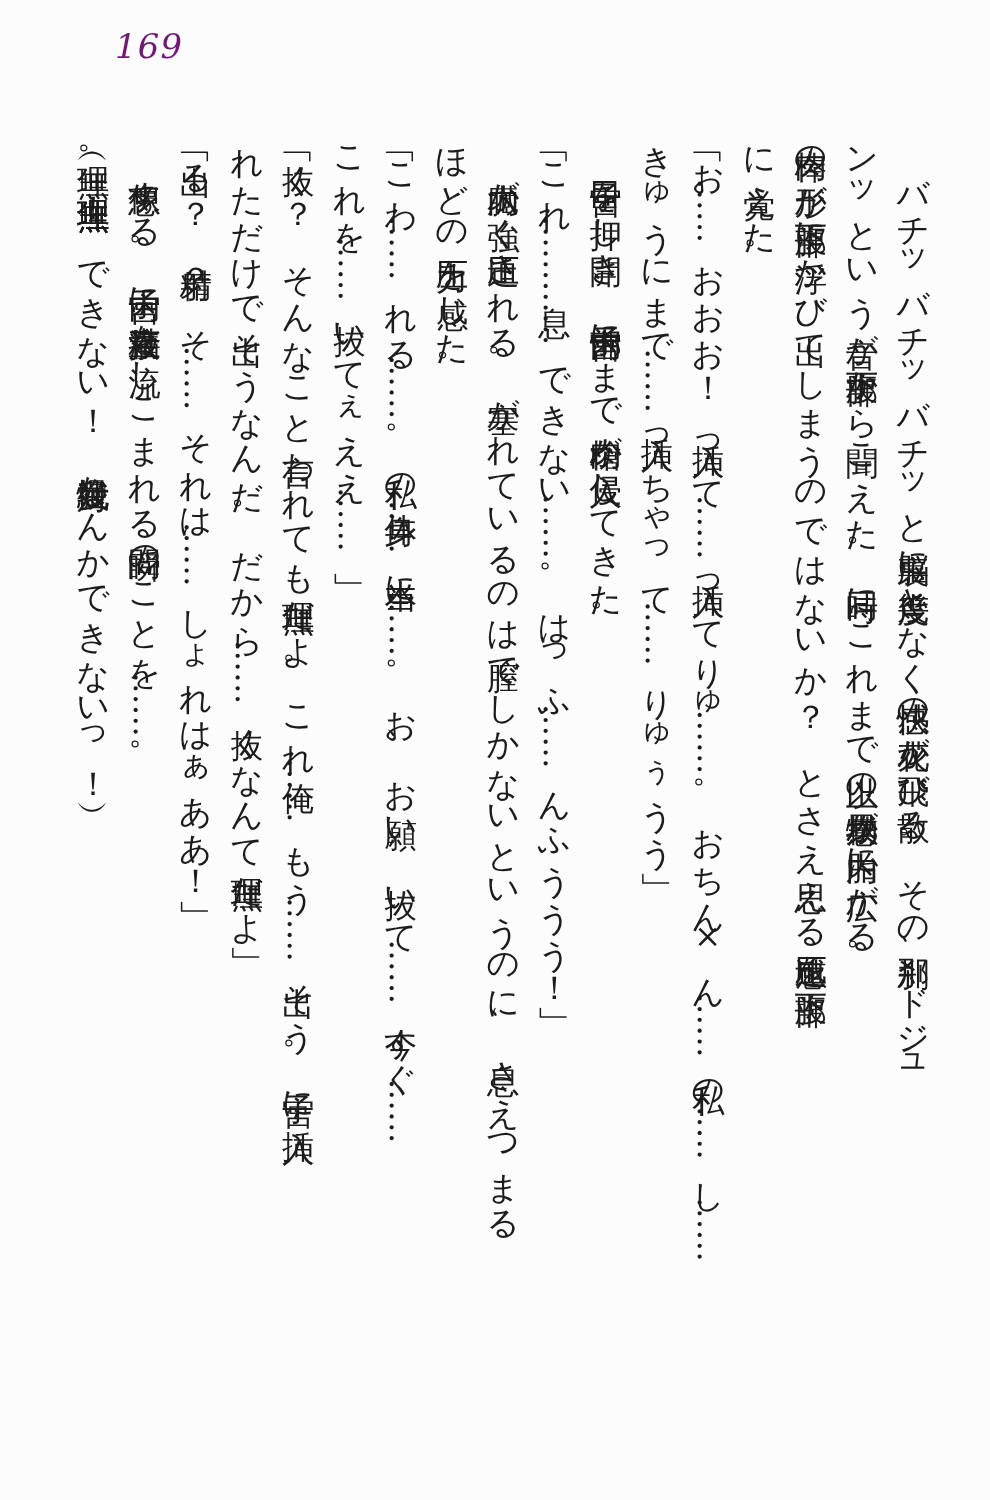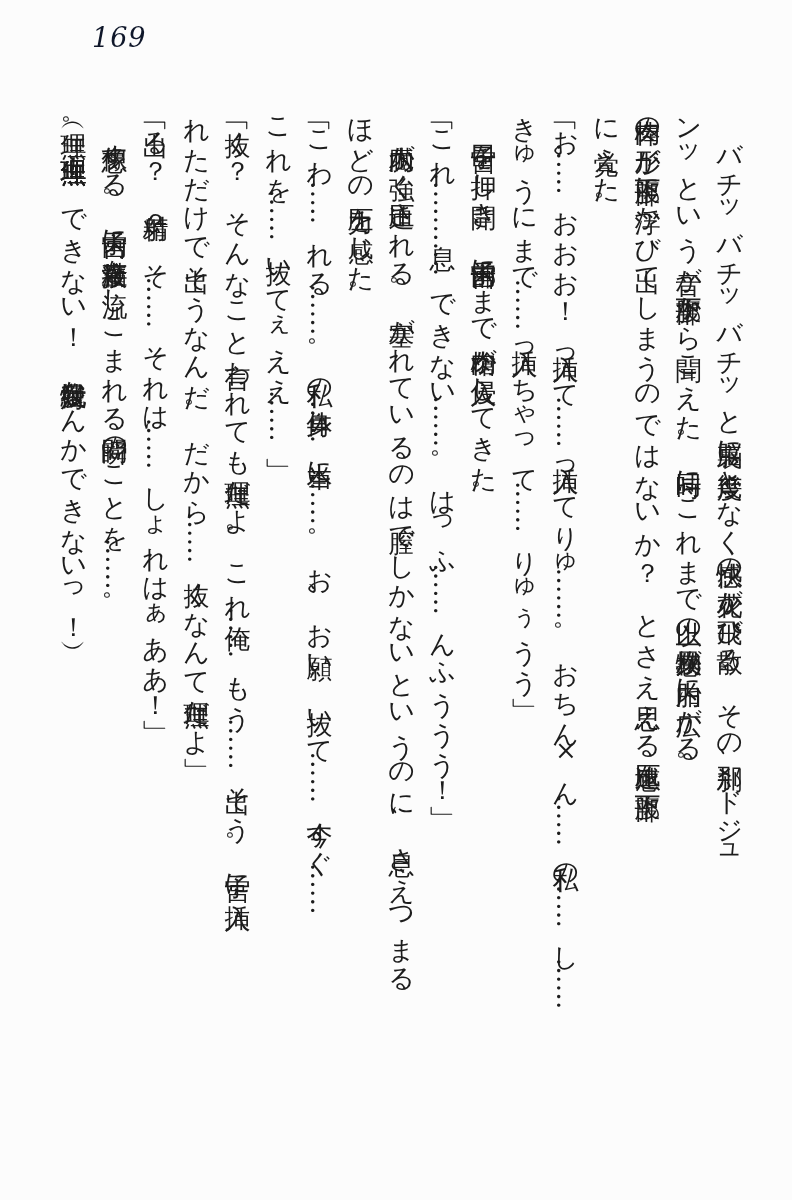--- a/index.html
+++ b/index.html
@@ -14,21 +14,21 @@
     background: #fcfcfc;
     overflow: hidden;
     font-family: "DejaVu Serif", "Liberation Serif", serif;
   }
   .page-number {
     position: absolute;
     top: 22px;
     left: 92px;
     font-size: 27px;
     font-style: italic;
-    color: #0f172a;
+    color: #701a75;
     letter-spacing: 1px;
   }
   .text-block {
     position: absolute;
     top: 100px;
     right: 42px;
     height: 1030px;
     writing-mode: vertical-rl;
     text-orientation: mixed;
     font-size: 26px;

